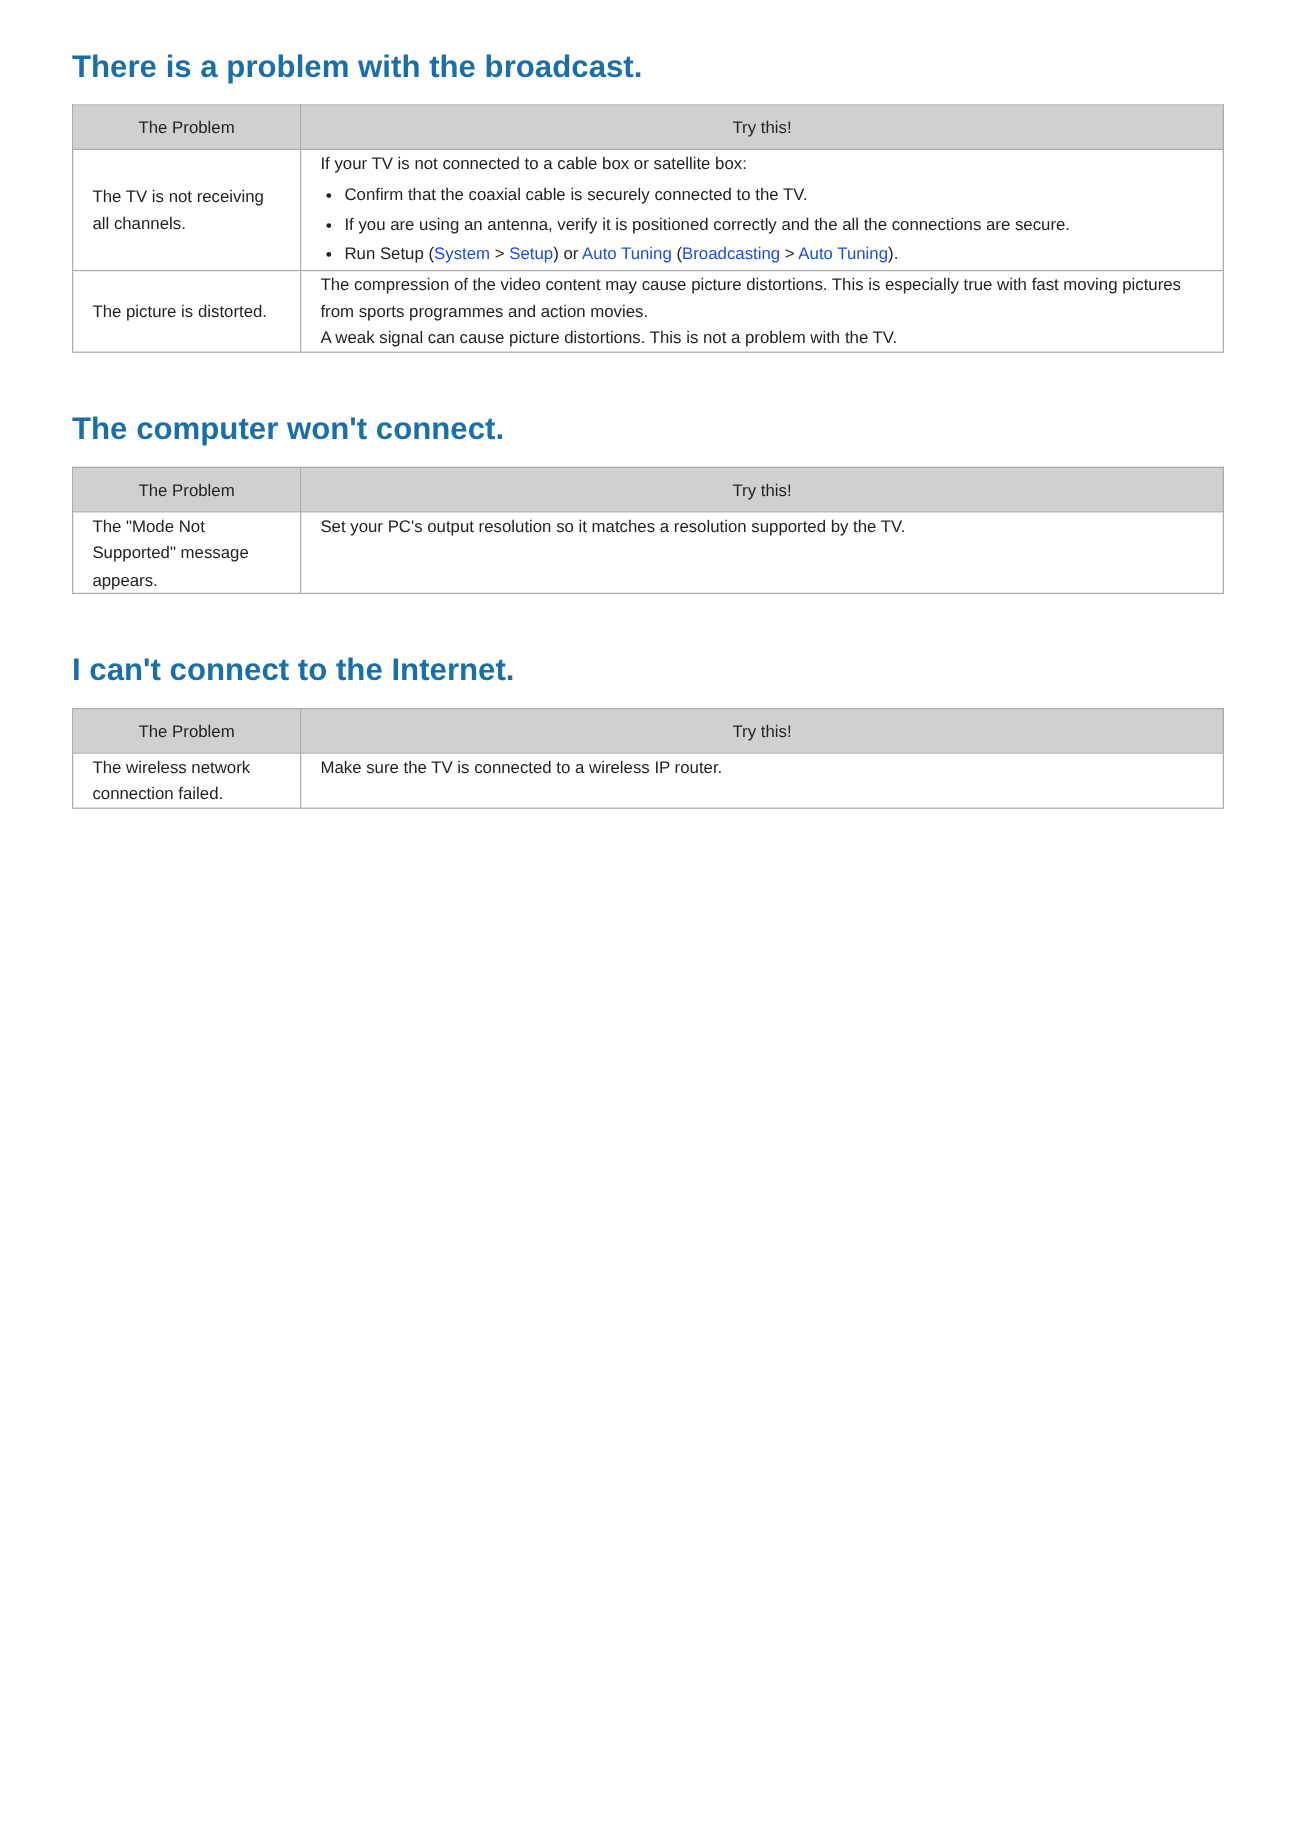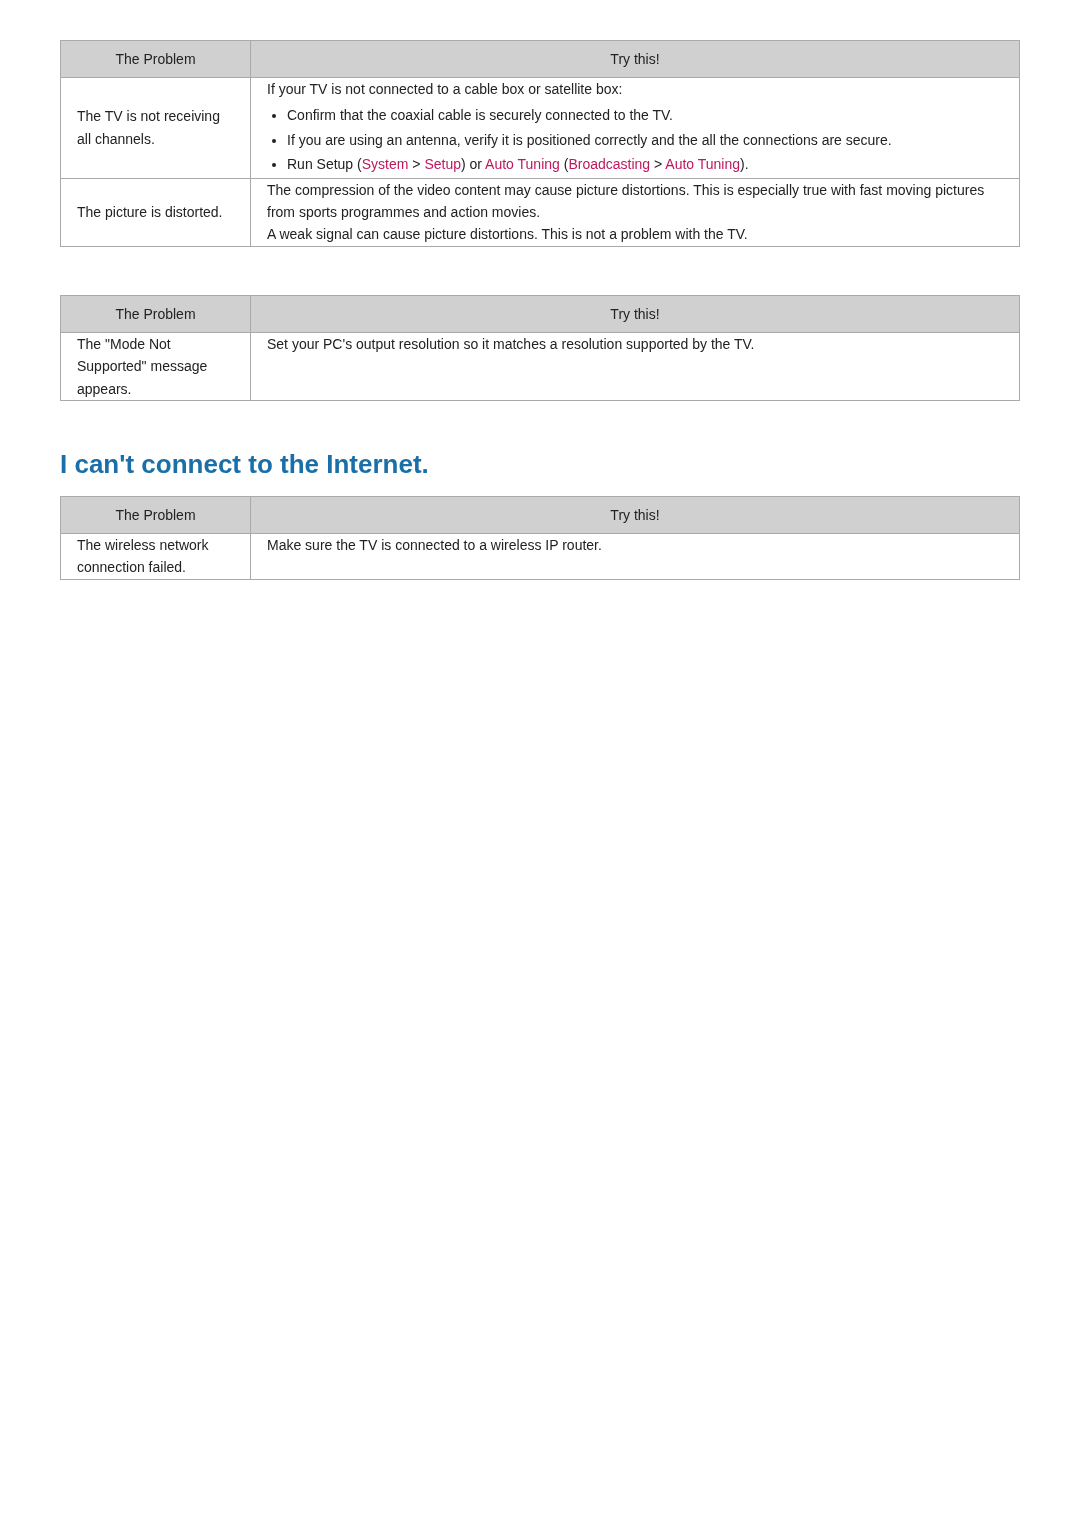--- a/index.html
+++ b/index.html
@@ -58,37 +58,38 @@
       font-size: 14px;
       line-height: 1.6;
     }
 
     tbody td:first-child {
       width: 190px;
       vertical-align: middle;
     }
 
     .link {
-      color: #be185d;
+      color: #1d4ed8;
       text-decoration: none;
     }
 
     ul {
       padding-left: 20px;
       margin-top: 4px;
     }
 
     ul li {
       margin-bottom: 2px;
     }
   </style>
 </head>
 <body>
 
 <div class="section">
+  <h2 class="section-title">There is a problem with the broadcast.</h2>
   <table>
     <thead>
       <tr>
         <th>The Problem</th>
         <th>Try this!</th>
       </tr>
     </thead>
     <tbody>
 
       <tr>
@@ -109,20 +110,21 @@
         <td>
           The compression of the video content may cause picture distortions. This is especially true with fast moving pictures from sports programmes and action movies.<br>
           A weak signal can cause picture distortions. This is not a problem with the TV.
         </td>
       </tr>
     </tbody>
   </table>
 </div>
 
 <div class="section">
+  <h2 class="section-title">The computer won't connect.</h2>
   <table>
     <thead>
       <tr>
         <th>The Problem</th>
         <th>Try this!</th>
       </tr>
     </thead>
     <tbody>
 
       <tr>

